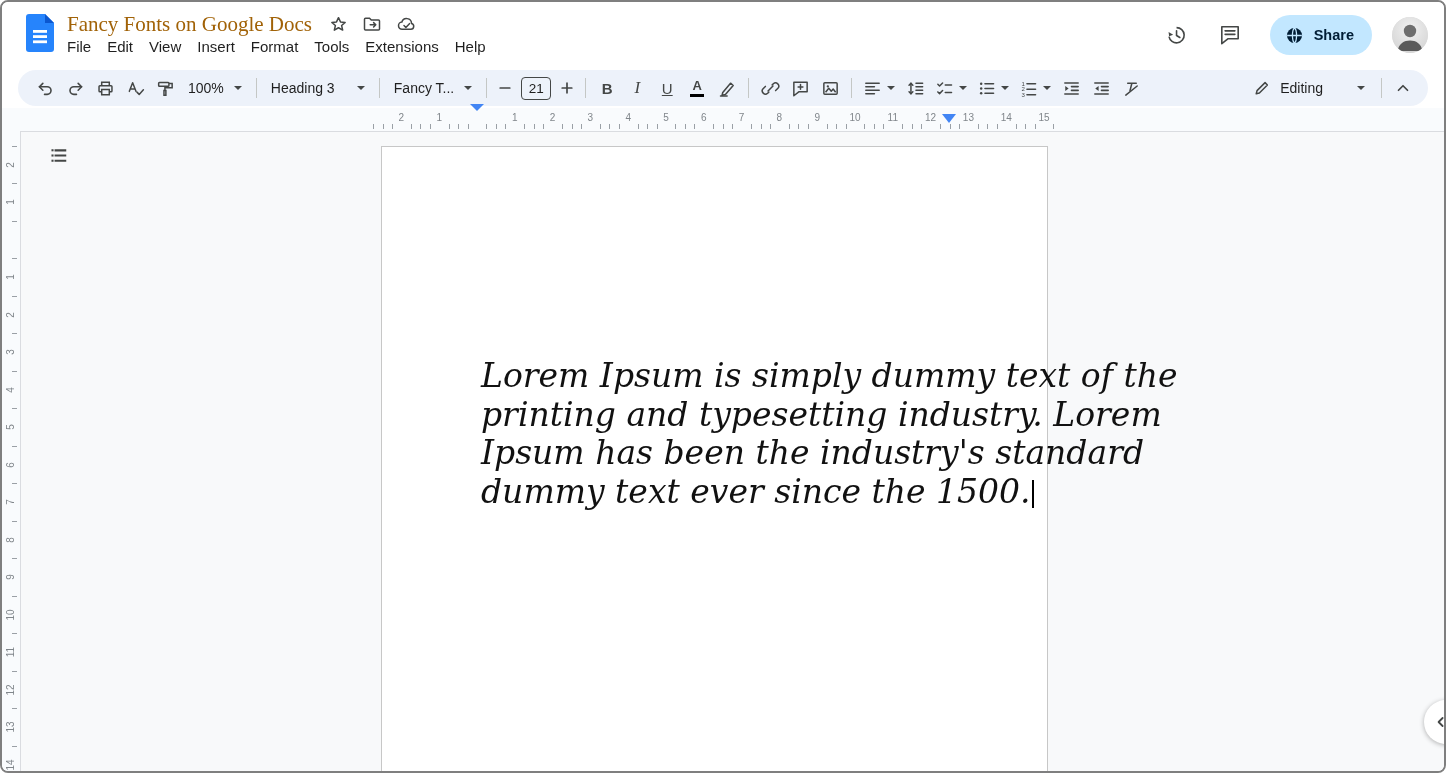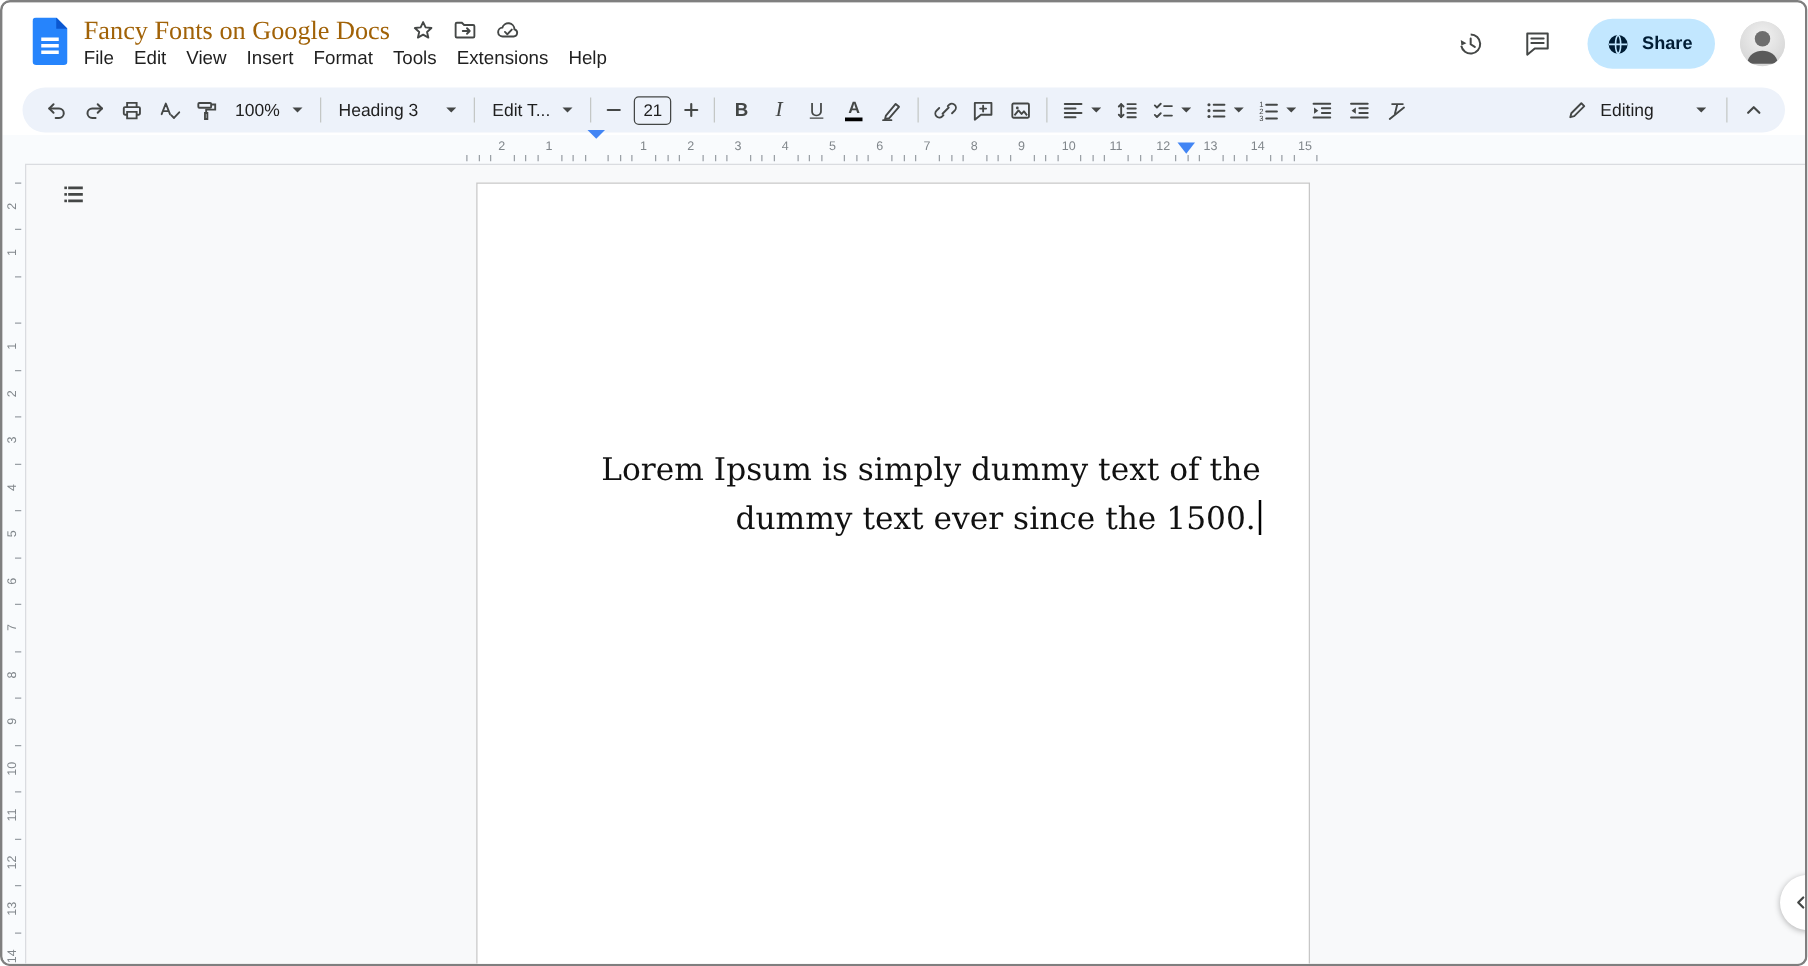--- a/index.html
+++ b/index.html
@@ -54,21 +54,21 @@
   .indent-marker-left { position:absolute; top:3px; cursor:ew-resize; }
   .indent-marker-left .bar { width:14px; height:4.5px; background:#4285f4; border-radius:1px; }
   .indent-marker-left .tri { width:0; height:0; border-left:7px solid transparent; border-right:7px solid transparent; border-top:7px solid #4285f4; margin-top:1.5px; }
   .indent-marker-right { position:absolute; top:6px; width:0; height:0; border-left:7px solid transparent; border-right:7px solid transparent; border-top:9px solid #4285f4; cursor:ew-resize; }
 
   .outline-toggle { position:absolute; left:27px; top:13px; width:20px; height:20px; display:flex; align-items:center; justify-content:center; cursor:pointer; border-radius:50%; }
 
   
   .page { position:absolute; left:360px; top:14px; width:667px; height:900px; background:#fff; border:1px solid #c7c7c7; }
   .doc-heading { position:absolute; left:99px; top:112px; font-family:"DejaVu Sans", sans-serif; font-style:italic; font-weight:bold; font-size:44px; letter-spacing:0.5px; color:#9900ff; white-space:nowrap; }
-  .doc-body { position:absolute; left:99px; top:210px; font-family:"DejaVu Serif", serif; font-size:25px; line-height:38.7px; color:#111;text-align:right; }
+  .doc-body { position:absolute; left:99px; top:210px; font-family:"DejaVu Serif", serif; font-style:italic; font-size:33px; line-height:38.7px; color:#111; }
   .doc-line { white-space:nowrap; }
   .cursor { display:inline-block; width:2px; height:28px; background:#000; vertical-align:-5px; margin-left:2px; }
 
   
   .side-toggle { position:absolute; left:1422px; top:698px; width:44px; height:44px; border-radius:50%; background:#fff; box-shadow:0 1px 5px rgba(0,0,0,.3); display:flex; align-items:center; justify-content:flex-start; padding-left:9px; cursor:pointer; z-index:5; }
 
   svg.ic { display:block; }
   svg.ic * { vector-effect:non-scaling-stroke; }
 </style>
 </head>
@@ -204,21 +204,21 @@
       <span class="tb-divider"></span>
 
       <span class="tb-select" style="min-width:110px; justify-content:space-between;">
         <span>Heading 3</span>
         <span class="caret"></span>
       </span>
 
       <span class="tb-divider"></span>
 
       <span class="tb-select" style="min-width:76px; justify-content:space-between;">
-        <span>Edit T...</span>
+        <span>Fancy T...</span>
         <span class="caret"></span>
       </span>
 
       <span class="tb-divider"></span>
 
       <span class="tb-btn" style="min-width:24px">
         <svg class="ic" viewBox="0 0 20 20" width="16" height="16" stroke="#444746" stroke-width="1.7">
             <path d="M4 10h12" stroke-linecap="round"></path>
           </svg>
       </span>
@@ -479,20 +479,22 @@
             <path d="M7 4.5h10M7 10h10M7 15.5h10" stroke-linecap="square"></path>
             <rect x="2.6" y="3.4" width="2.2" height="2.2" fill="#444746" stroke="none"></rect>
             <rect x="2.6" y="8.9" width="2.2" height="2.2" fill="#444746" stroke="none"></rect>
             <rect x="2.6" y="14.4" width="2.2" height="2.2" fill="#444746" stroke="none"></rect>
           </svg>
         </span>
 
         <div class="page">
           <div class="doc-body">
             <div class="doc-line"><span>Lorem Ipsum is simply dummy text of the</span></div>
+            <div class="doc-line"><span>printing and typesetting industry. Lorem</span></div>
+            <div class="doc-line"><span>Ipsum has been the industry's standard</span></div>
             <div class="doc-line"><span>dummy text ever since the 1500.</span><span class="cursor"></span></div>
           </div>
         </div>
       </div>
     </div>
   </div>
 
   <div class="side-toggle">
     <svg class="ic" viewBox="0 0 20 20" width="16" height="16" fill="none" stroke="#444746" stroke-width="1.8">
       <path d="M12 5l-5 5 5 5" stroke-linecap="round" stroke-linejoin="round"></path>

